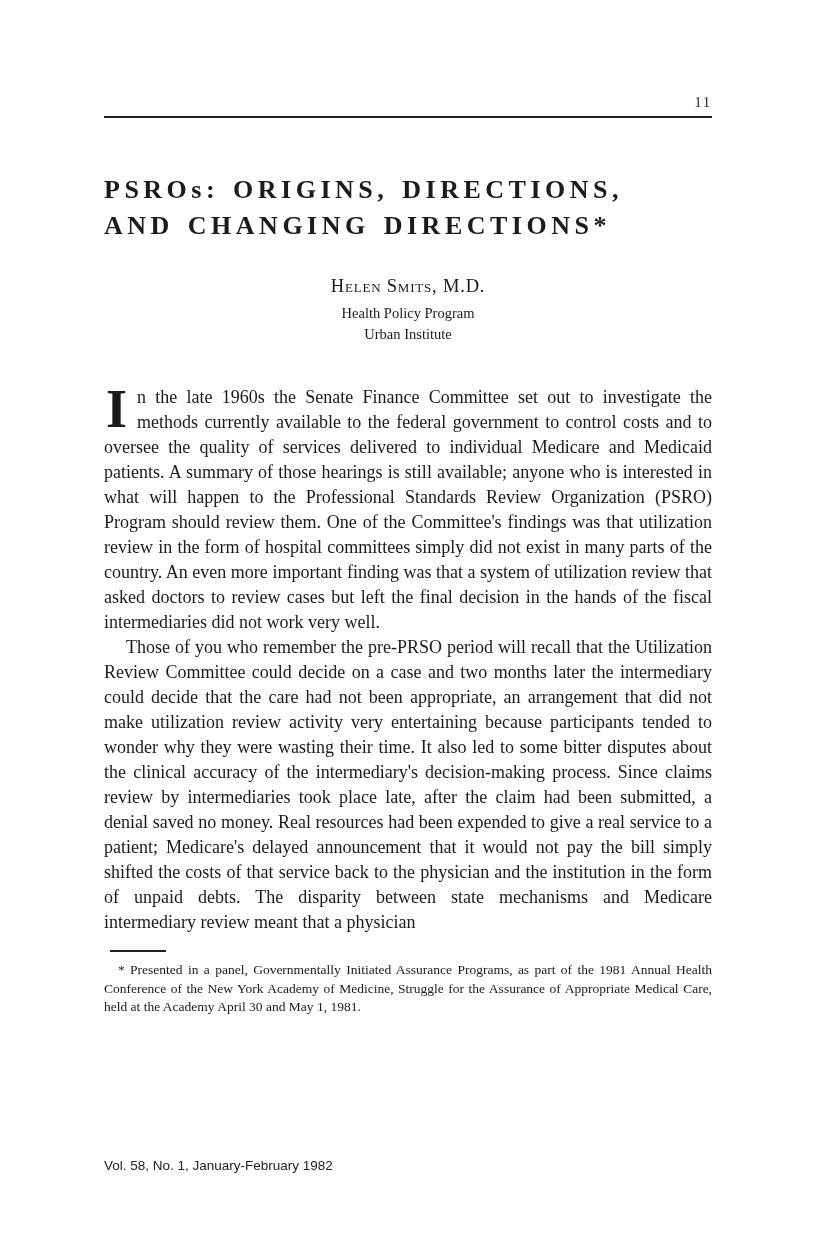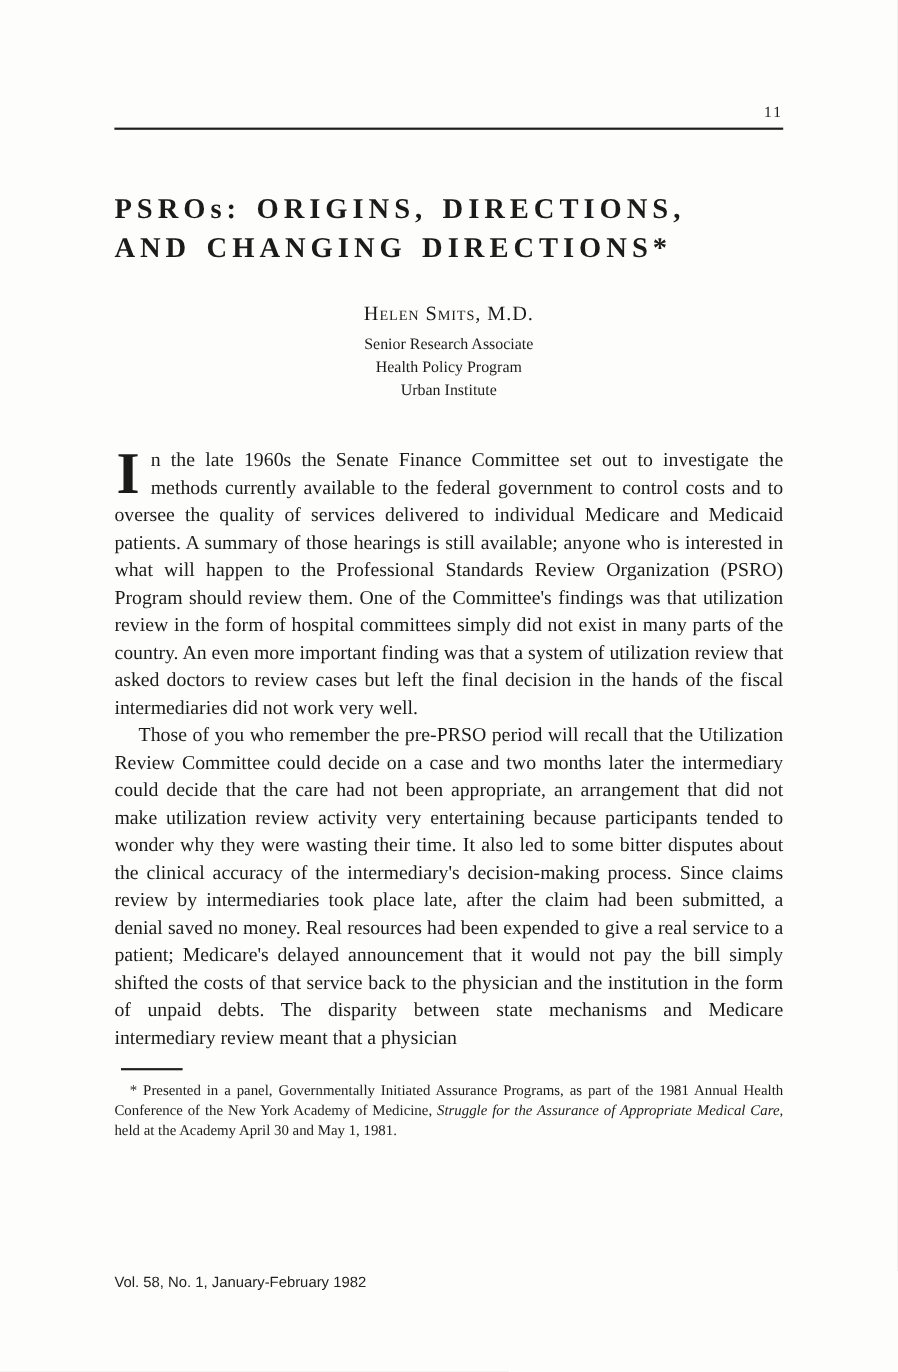--- a/index.html
+++ b/index.html
@@ -76,21 +76,20 @@
     width: 56px;
     margin: 15px 0 9px 6px;
   }
   .footnote {
     font-size: 13.5px;
     line-height: 18.5px;
     text-align: justify;
     text-indent: 14px;
   }
   .footnote .italic {
-    font-style: italic;
   }
   .page-footer {
     position: absolute;
     left: 104px;
     bottom: 74px;
     font-family: Liberation Sans, sans-serif;
     font-size: 13.5px;
     color: #222;
   }
 </style>
@@ -104,21 +103,20 @@
   <hr class="top-rule">
 
   <h1 class="title">
     <span>PSROs: ORIGINS, DIRECTIONS,</span><br>
     <span>AND CHANGING DIRECTIONS*</span>
   </h1>
 
   <div class="author">Helen Smits, M.D.</div>
 
   <div class="affiliation">
-    <div>Senior Research Associate</div>
     <div>Health Policy Program</div>
     <div>Urban Institute</div>
   </div>
 
   <div class="body-text">
     <p>
       <span class="dropcap">I</span><span>n the late 1960s the Senate Finance Committee set out to investigate the methods currently available to the federal government to control costs and to oversee the quality of services delivered to individual Medicare and Medicaid patients. A summary of those hearings is still available; anyone who is interested in what will happen to the Professional Standards Review Organization (PSRO) Program should review them. One of the Committee's findings was that utilization review in the form of hospital committees simply did not exist in many parts of the country. An even more important finding was that a system of utilization review that asked doctors to review cases but left the final decision in the hands of the fiscal intermediaries did not work very well.</span>
     </p>
     <p class="para-indent">
       <span>Those of you who remember the pre-PRSO period will recall that the Utilization Review Committee could decide on a case and two months later the intermediary could decide that the care had not been appropriate, an arrangement that did not make utilization review activity very entertaining because participants tended to wonder why they were wasting their time. It also led to some bitter disputes about the clinical accuracy of the intermediary's decision-making process. Since claims review by intermediaries took place late, after the claim had been submitted, a denial saved no money. Real resources had been expended to give a real service to a patient; Medicare's delayed announcement that it would not pay the bill simply shifted the costs of that service back to the physician and the institution in the form of unpaid debts. The disparity between state mechanisms and Medicare intermediary review meant that a physician</span>

